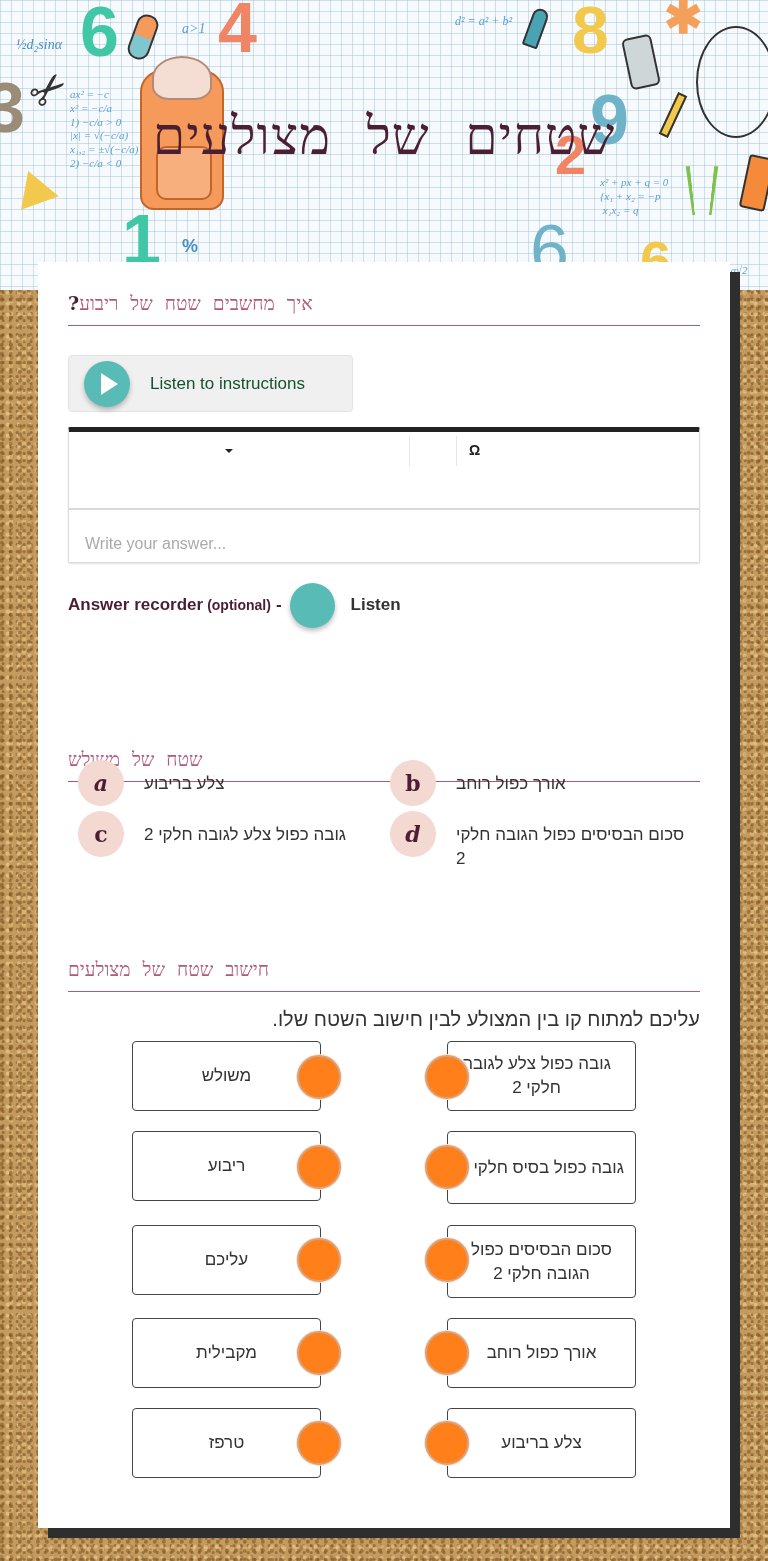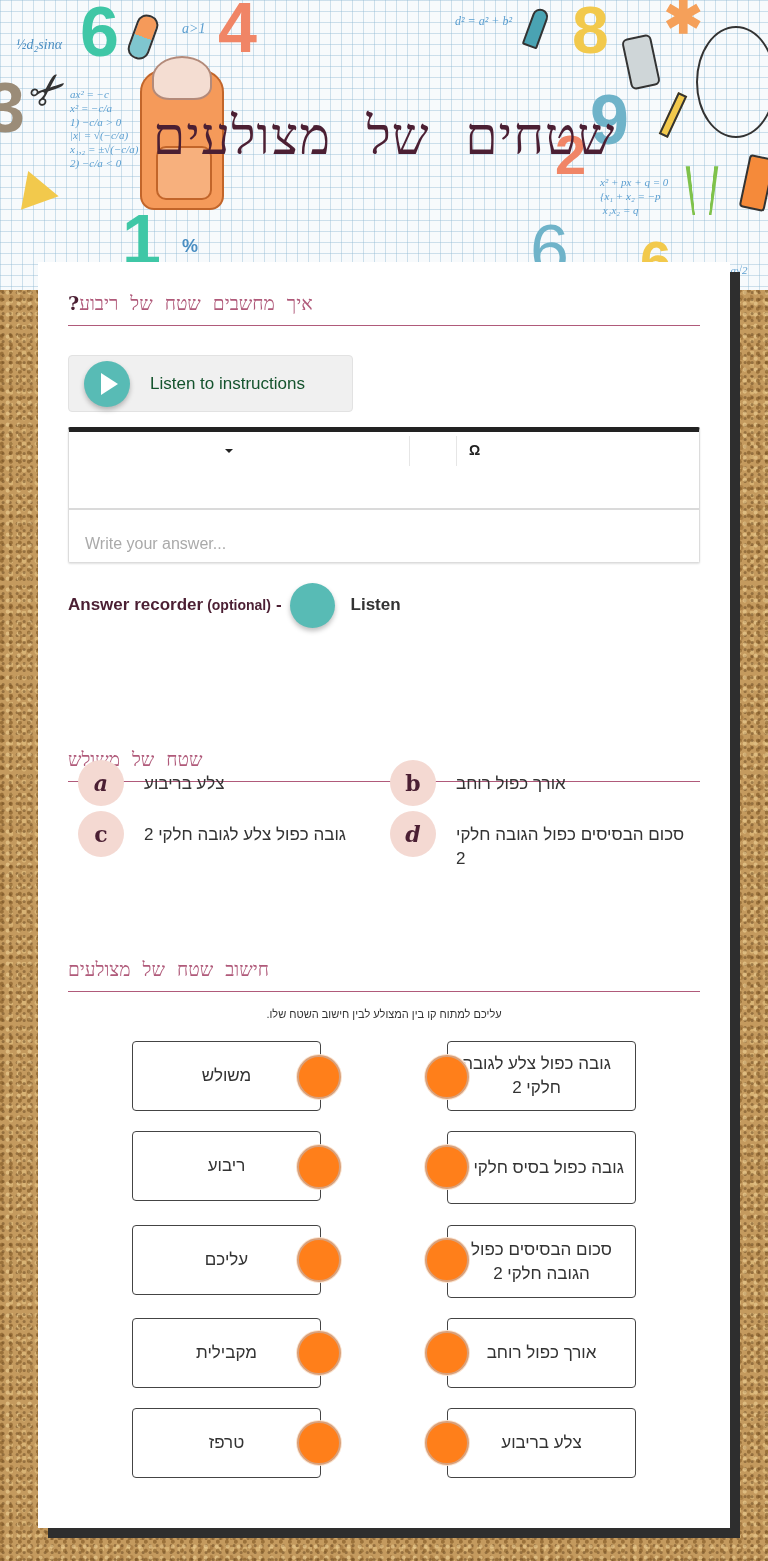--- a/index.html
+++ b/index.html
@@ -157,21 +157,21 @@
     font-family: "DejaVu Serif", serif; font-size: 22px; font-weight: bold; color: #4b1f33;
   }
   .mc-badge.italic { font-style: italic; }
   .mc-text {
     margin-left: 20px; margin-top: 12px; direction: rtl; text-align: left;
     font-size: 17px; color: #333; line-height: 24px; width: 240px;
   }
 
   .instruction {
     position: absolute; left: 30px; top: 746px; width: 632px;
-    direction: rtl; text-align: center; font-size: 11px; color: #333;
+    direction: rtl; text-align: right; font-size: 20px; color: #333;
   }
 
   .match-box {
     position: absolute; width: 189px; height: 70px;
     border: 1px solid #444; border-radius: 4px; background: #fff;
     display: flex; align-items: center; justify-content: center;
     direction: rtl; text-align: center; font-size: 17px; color: #333;
     line-height: 24px; padding: 0 4px; overflow: hidden; cursor: pointer;
   }
   .match-box.tall { height: 73px; }

